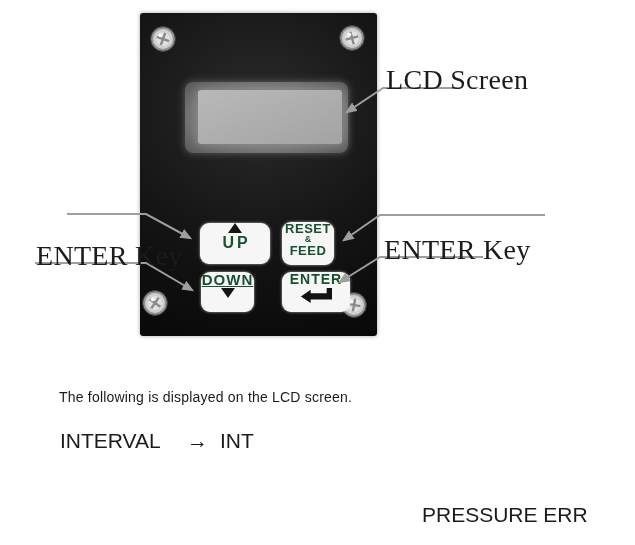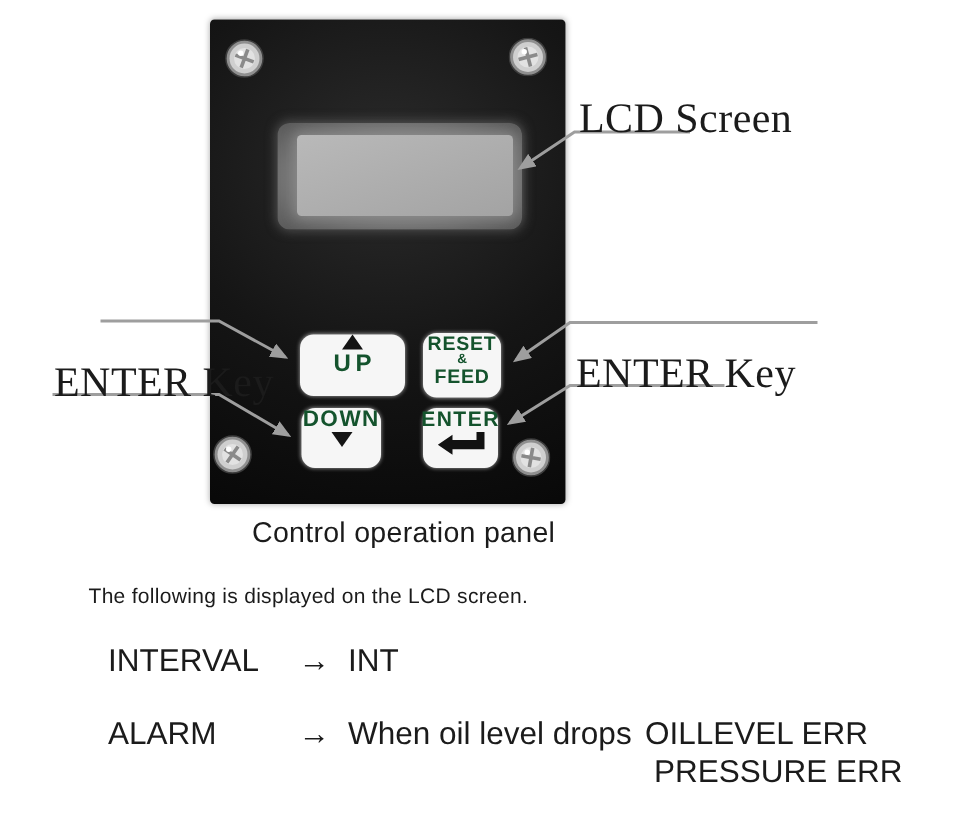--- a/index.html
+++ b/index.html
@@ -30,47 +30,47 @@
   }
   
   .key{
     position:absolute;background:#f6f6f6;border-radius:9px;
     box-shadow:0 0 3px rgba(255,255,255,.65);
     display:flex;flex-direction:column;align-items:center;justify-content:flex-start;
     color:#14532d;font-weight:bold;
   }
   .key-up{left:60px;top:210px;width:70px;height:41px;}
   .key-rf{left:142px;top:209px;width:52px;height:43px;}
-  .key-down{left:61px;top:259px;width:53px;height:40px;}
-  .key-enter{left:142px;top:259px;width:50px;height:40px;}
+  .key-down{left:61px;top:259px;width:53px;height:40px;text-decoration:underline;}
+  .key-enter{left:142px;top:259px;width:68px;height:40px;}
   .tri-up{width:0;height:0;border-left:7px solid transparent;border-right:7px solid transparent;border-bottom:10px solid #141414;margin-bottom:2px;}
   .tri-down{width:0;height:0;border-left:7px solid transparent;border-right:7px solid transparent;border-top:10px solid #141414;margin-top:1px;}
   .key-up .lbl{font-size:16px;letter-spacing:3px;margin-left:3px;line-height:16px;}
   .key-down .lbl{font-size:15px;letter-spacing:1px;line-height:15px;}
   .key-rf .l1,.key-rf .l3{font-size:13px;line-height:13px;letter-spacing:.5px;}
   .key-rf .l2{font-size:9px;line-height:9px;}
   .key-enter .lbl{font-size:14px;letter-spacing:1px;line-height:14px;margin-bottom:2px;}
   
   .callout{position:absolute;font-size:28px;letter-spacing:.3px;white-space:nowrap;font-family:Liberation Serif, serif;}
   .co-lcd{left:386px;top:64px;}
   .co-up{left:67px;top:191px;}
   .co-rf{left:384px;top:192px;}
   .co-down{left:36px;top:240px;}
   .co-enter{left:384px;top:234px;}
   
   .leads{position:absolute;left:0;top:0;width:635px;height:545px;pointer-events:none;}
   
   .caption{position:absolute;left:168px;top:345px;font-size:19px;letter-spacing:.2px;white-space:nowrap;}
   .intro{position:absolute;left:59px;top:389px;font-size:14px;letter-spacing:.2px;white-space:nowrap;}
   .lcd-row{position:absolute;left:60px;width:560px;height:25px;font-size:21px;white-space:nowrap;}
-  .lcd-row .t{display:inline-block;width:127px;margin-left:12px;}
+  .lcd-row .t{display:inline-block;width:127px;}
   .lcd-row .a{display:inline-block;width:33px;}
   .lcd-row .code{position:absolute;top:0;}
   .r1{top:429px;} .r2{top:453px;} .r3{top:478px;} .r4{top:503px;}
-  .r3 .code{left:370px;} .r4 .code{left:376px;} .r4 .v{margin-left:4px;}
+  .r3 .code{left:370px;} .r4 .code{left:362px;} .r4 .v{margin-left:4px;}
 </style>
 </head>
 <body>
 
 <div id="stage">
 
   <div class="panel">
 
     <svg class="screw tl" viewBox="0 0 26 26">
       <circle cx="13" cy="13" r="12.4" fill="#8f8f8f" stroke="#3c3c3c" stroke-width="1"></circle>
@@ -139,27 +139,23 @@
     <polyline points="67,214 146,214 190,238" fill="none" stroke="#9e9e9e" stroke-width="2" marker-end="url(#ah)"></polyline>
     <polyline points="35,263 146,263 192,290" fill="none" stroke="#9e9e9e" stroke-width="2" marker-end="url(#ah)"></polyline>
     <polyline points="545,215 380,215 344,240" fill="none" stroke="#9e9e9e" stroke-width="2" marker-end="url(#ah)"></polyline>
     <polyline points="483,257 380,257 340,282" fill="none" stroke="#9e9e9e" stroke-width="2" marker-end="url(#ah)"></polyline>
   </svg>
 
   <div class="callout co-lcd">LCD Screen</div>
   <div class="callout co-down">ENTER Key</div>
   <div class="callout co-enter">ENTER Key</div>
 
-  <div class="caption">Control operation panel</div>
 
   <div class="intro">The following is displayed on the LCD screen.</div>
 
   <div class="lcd-row r1">
     <span class="t">INTERVAL</span><span class="a">→</span><span class="v">INT</span>
-  </div>
-  <div class="lcd-row r3">
-    <span class="t">ALARM</span><span class="a">→</span><span class="v">When oil level drops</span><span class="code">OILLEVEL ERR</span>
   </div>
   <div class="lcd-row r4">
     <span class="t"></span><span class="a"></span><span class="code">PRESSURE ERR</span>
   </div>
 
 </div>
 
 </body></html>

